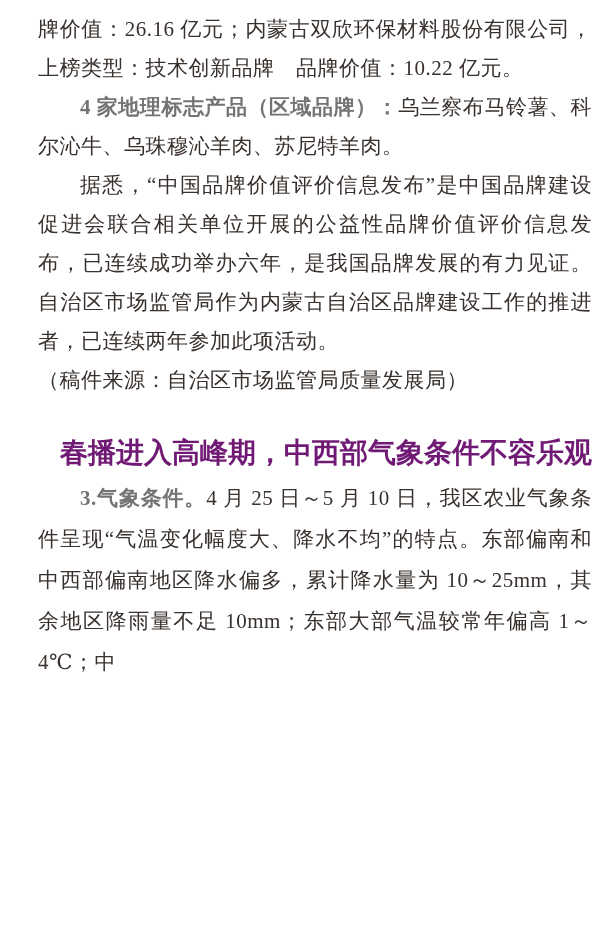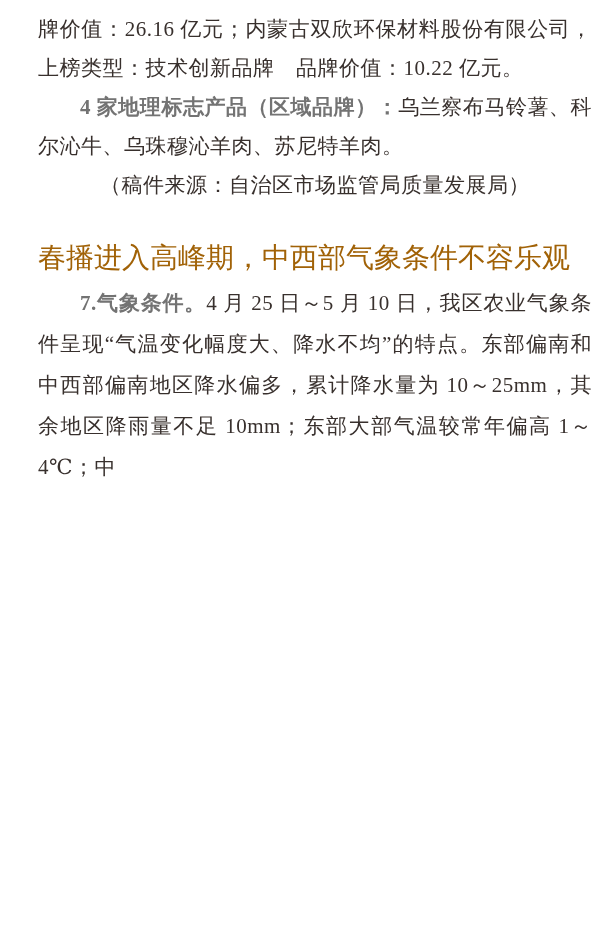--- a/index.html
+++ b/index.html
@@ -29,31 +29,31 @@
   .no-indent { text-indent: 0; }
   .lead-bold {
     font-weight: bold;
     font-family: Liberation Serif, serif;
     color: #737373;
   }
   .source-line {
     margin: 0;
     font-size: 21px;
     line-height: 39px;
-    text-align: center;
+    text-align: left;
     letter-spacing: 0.5px;
   }
   .article-title {
     margin: 28px 0 0 0;
     font-size: 28px;
     line-height: 50px;
-    font-weight: normal;
+    font-weight: bold;
     font-family: "Liberation Sans", "DejaVu Sans", sans-serif;
-    color: #a16207;
-    text-align: left;
+    color: #701a75;
+    text-align: right;
     letter-spacing: 0px;
     white-space: nowrap;
   }
   .section-heading {
     margin: 14px 0 0 0;
     font-size: 22px;
     line-height: 40px;
     font-weight: bold;
     font-family: "Liberation Sans", "DejaVu Sans", sans-serif;
     color: #121212;
@@ -65,24 +65,25 @@
 <body>
 
 <div class="page">
 
   <section>
     <p class="body-text no-indent">牌价值：26.16 亿元；内蒙古双欣环保材料股份有限公司，上榜类型：技术创新品牌　品牌价值：10.22 亿元。</p>
 
     <p class="body-text indent"><span class="lead-bold">4 家地理标志产品（区域品牌）：</span><span>乌兰察布马铃薯、科尔沁牛、乌珠穆沁羊肉、苏尼特羊肉。</span></p>
 
 
+    <p class="body-text indent">据悉，“中国品牌价值评价信息发布”是中国品牌建设促进会联合相关单位开展的公益性品牌价值评价信息发布，已连续成功举办六年，是我国品牌发展的有力见证。自治区市场监管局作为内蒙古自治区品牌建设工作的推进者，已连续两年参加此项活动。</p>
 
     <p class="source-line">（稿件来源：自治区市场监管局质量发展局）</p>
   </section>
 
   <section>
     <h1 class="article-title">春播进入高峰期，中西部气象条件不容乐观</h1>
 
 
-    <p class="body-text indent weather-para"><span class="lead-bold">7.气象条件。</span><span>4 月 25 日～5 月 10 日，我区农业气象条件呈现“气温变化幅度大、降水不均”的特点。东部偏南和中西部偏南地区降水偏多，累计降水量为 10～25mm，其余地区降雨量不足 10mm；东部大部气温较常年偏高 1～4℃；中</span></p>
+    <p class="body-text indent weather-para"><span class="lead-bold">3.气象条件。</span><span>4 月 25 日～5 月 10 日，我区农业气象条件呈现“气温变化幅度大、降水不均”的特点。东部偏南和中西部偏南地区降水偏多，累计降水量为 10～25mm，其余地区降雨量不足 10mm；东部大部气温较常年偏高 1～4℃；中</span></p>
   </section>
 
 </div>
 
 </body></html>

